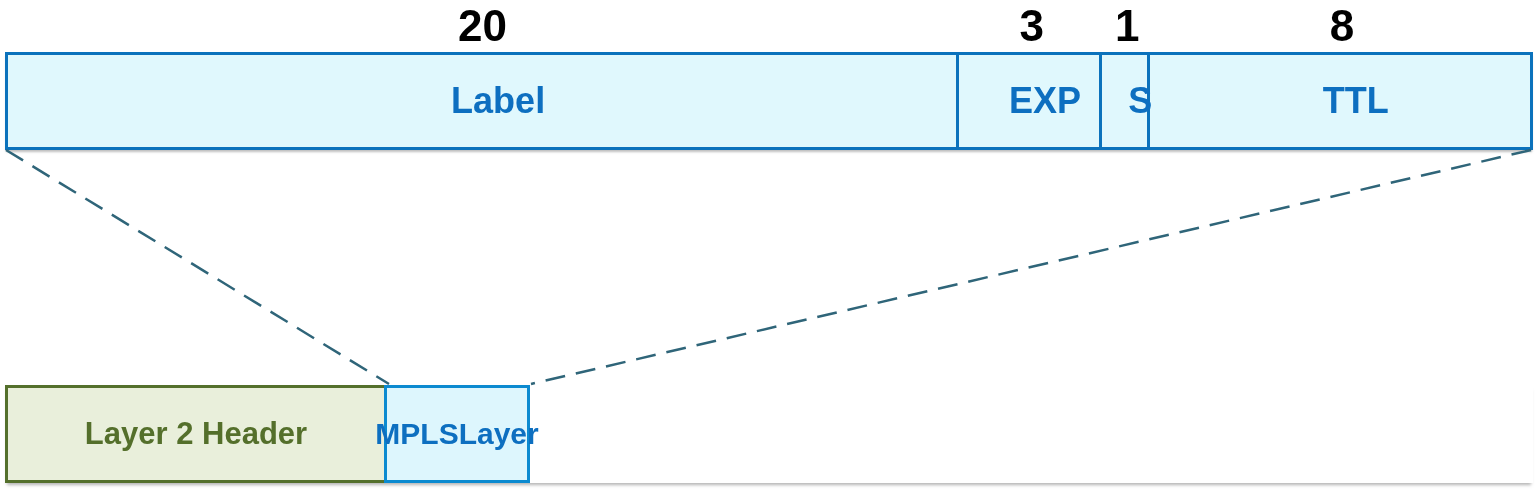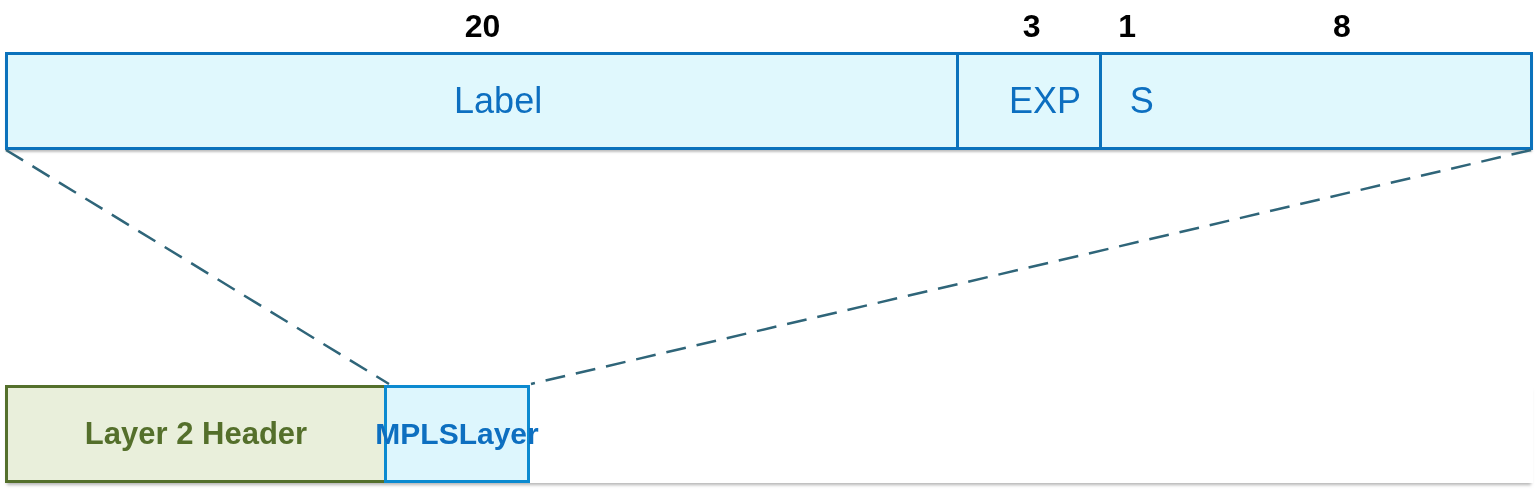--- a/index.html
+++ b/index.html
@@ -21,21 +21,21 @@
     position: absolute;
     left: 5px; top: 0;
     width: 1528px; height: 52px;
     display: flex;
   }
   .num-cell {
     display: flex;
     align-items: center;
     justify-content: center;
     font-weight: bold;
-    font-size: 32px;
+    font-size: 44px;
     color: var(--number-text);
     text-align: right;
   }
   .w-label { width: 62.5%; }
   .w-exp   { width: 9.375%; }
   .w-s     { width: 3.125%; }
   .w-ttl   { width: 25%; }
 
   
   .top-box {
@@ -45,21 +45,21 @@
     display: flex;
     background: var(--top-fill);
     border: 3px solid var(--top-border);
     box-sizing: border-box;
     box-shadow: 0 3px 2px -1px rgba(140,140,140,0.55);
   }
   .top-field {
     display: flex;
     align-items: center;
     justify-content: center;
-    font-weight: normal;
+    font-weight: bold;
     font-size: 36px;
     color: var(--blue-text);
     border-right: 3px solid var(--top-border);
     box-sizing: border-box;
     padding-left: 32px;
   }
   .top-field:last-child { border-right: none; }
 
   
   .connector {
@@ -128,20 +128,21 @@
     <div class="num-cell w-label">20</div>
     <div class="num-cell w-exp">3</div>
     <div class="num-cell w-s">1</div>
     <div class="num-cell w-ttl">8</div>
   </div>
 
   <div class="top-box">
     <div class="top-field w-label">Label</div>
     <div class="top-field w-exp">EXP</div>
     <div class="top-field w-s">S</div>
+    <div class="top-field w-ttl">TTL</div>
   </div>
 
   <svg class="connector" viewBox="0 0 1539 490" xmlns="http://www.w3.org/2000/svg">
     <line x1="6" y1="150" x2="389" y2="384" stroke="var(--dash-line)" stroke-width="2.5" stroke-dasharray="20 11"></line>
     <line x1="1531" y1="150" x2="531" y2="384" stroke="var(--dash-line)" stroke-width="2.5" stroke-dasharray="20 11"></line>
   </svg>
 
   <div class="bottom-row">
     <div class="seg seg-l2">Layer 2 Header</div>
     <div class="seg seg-mpls">

